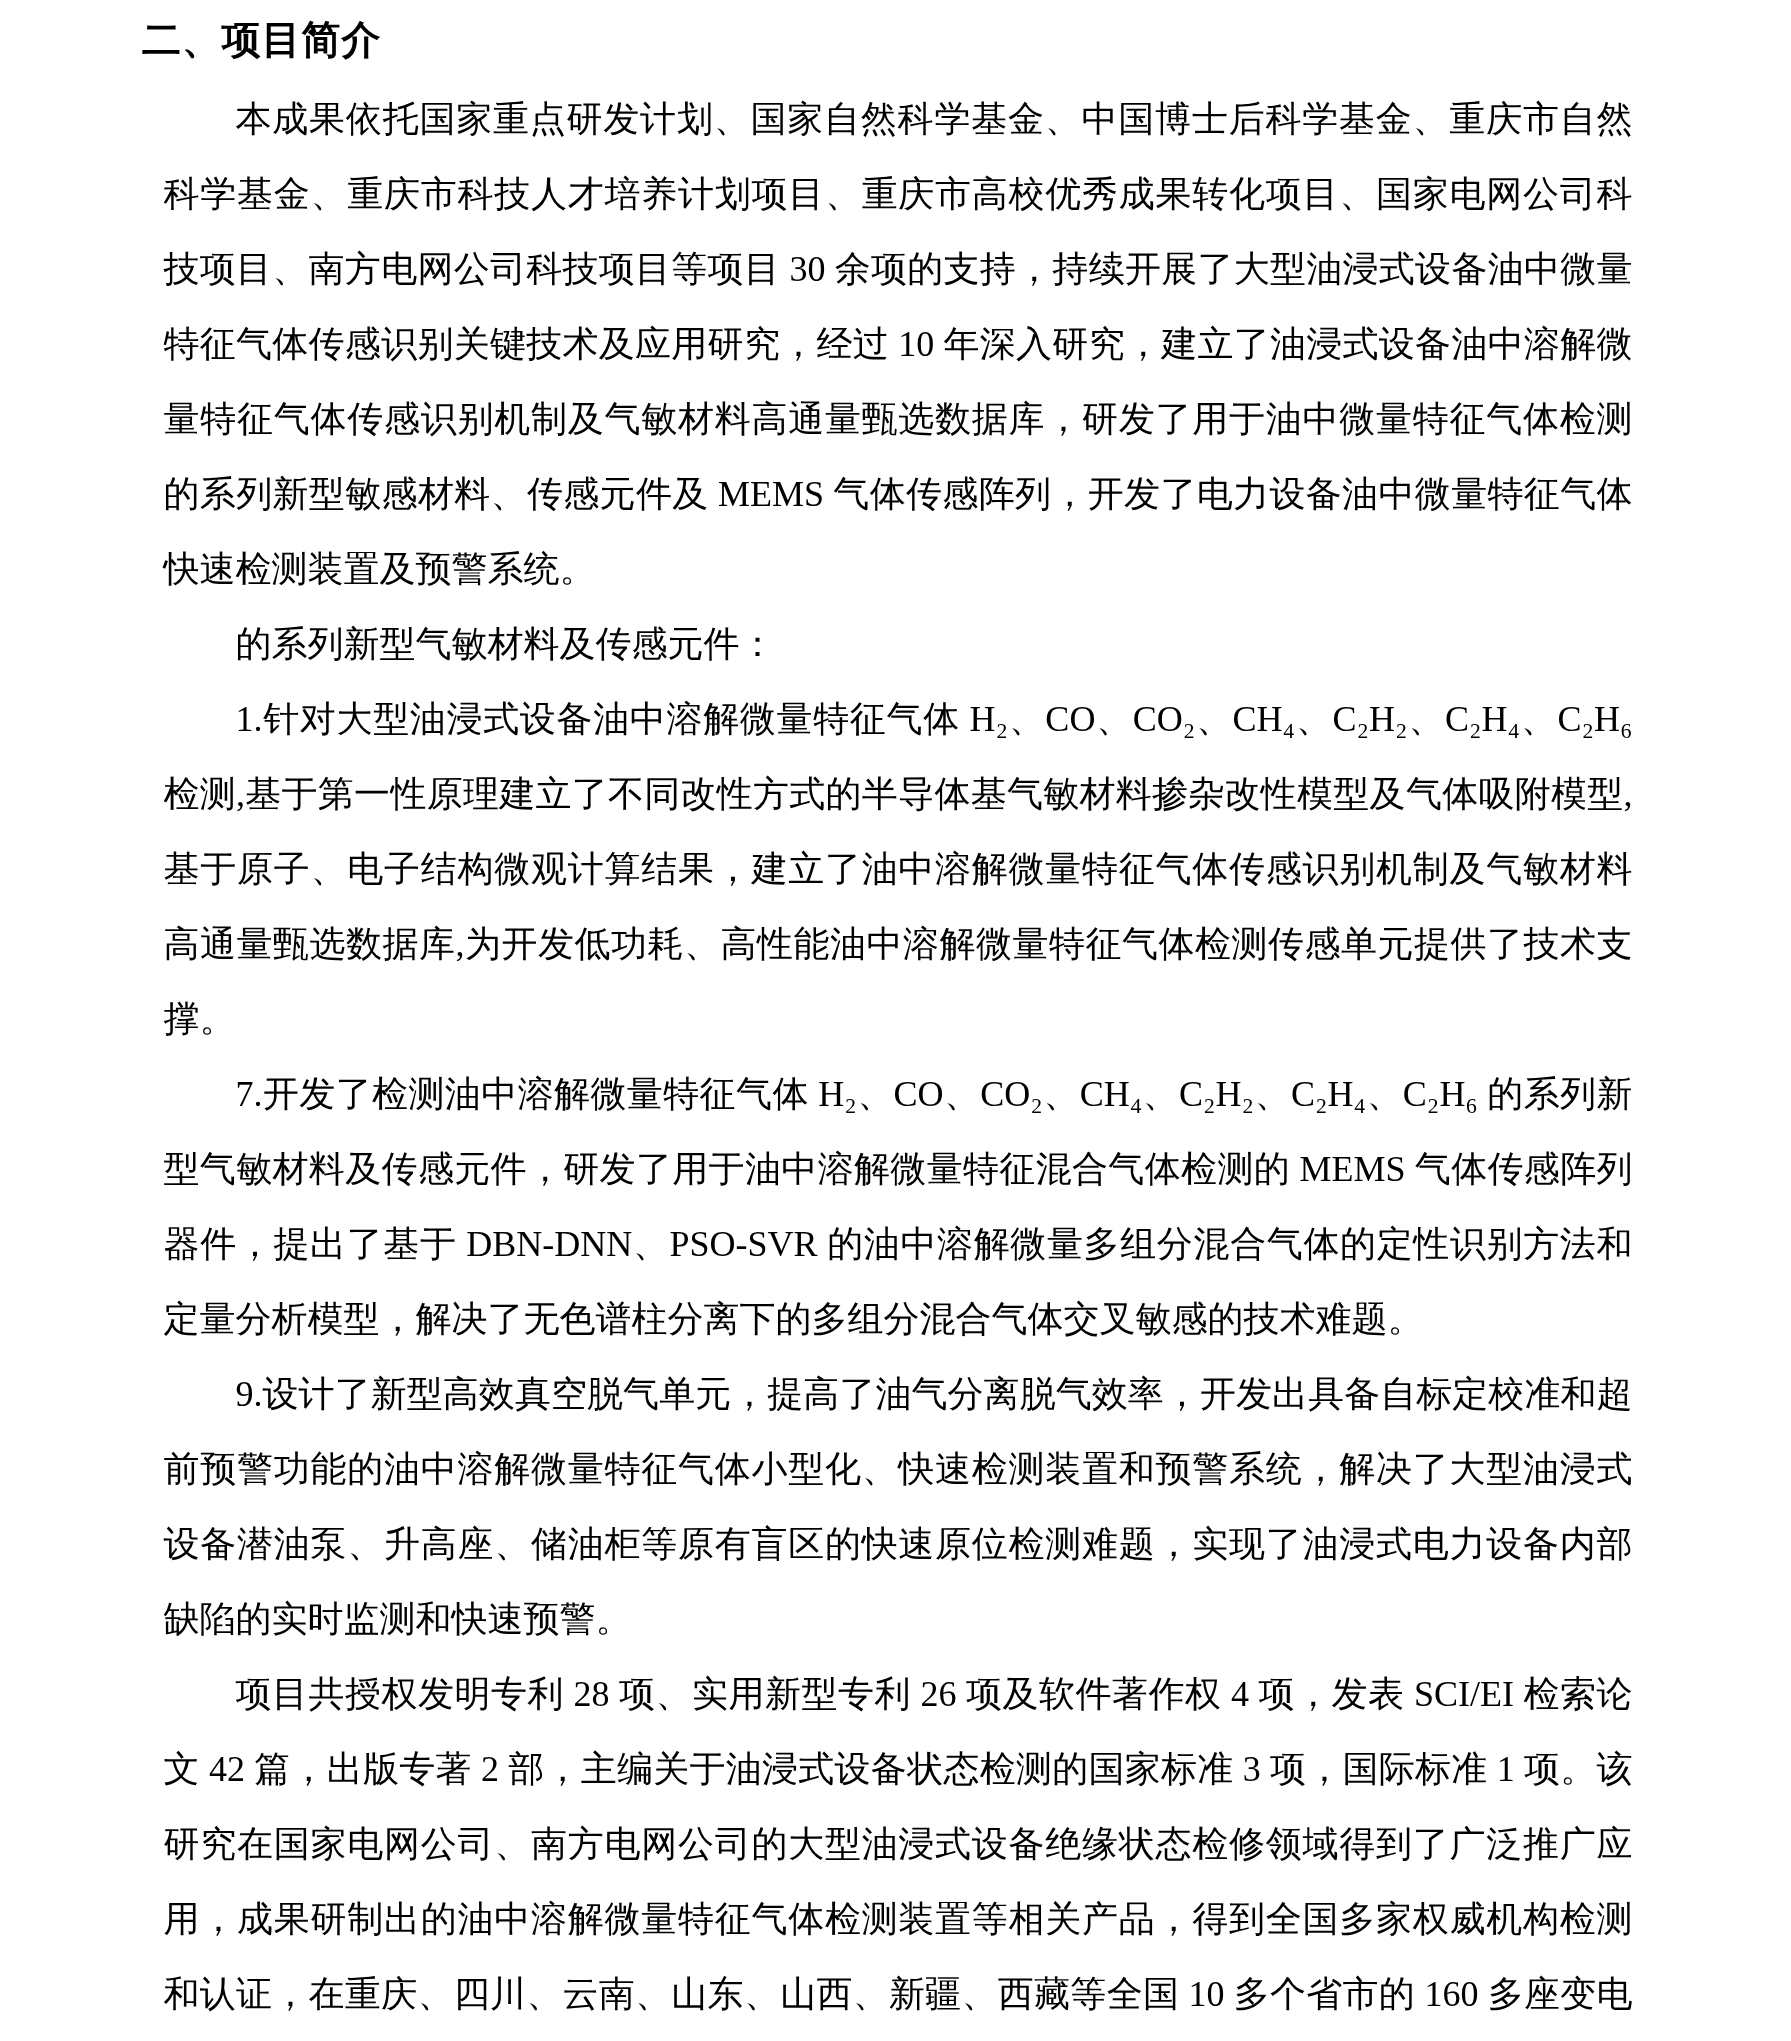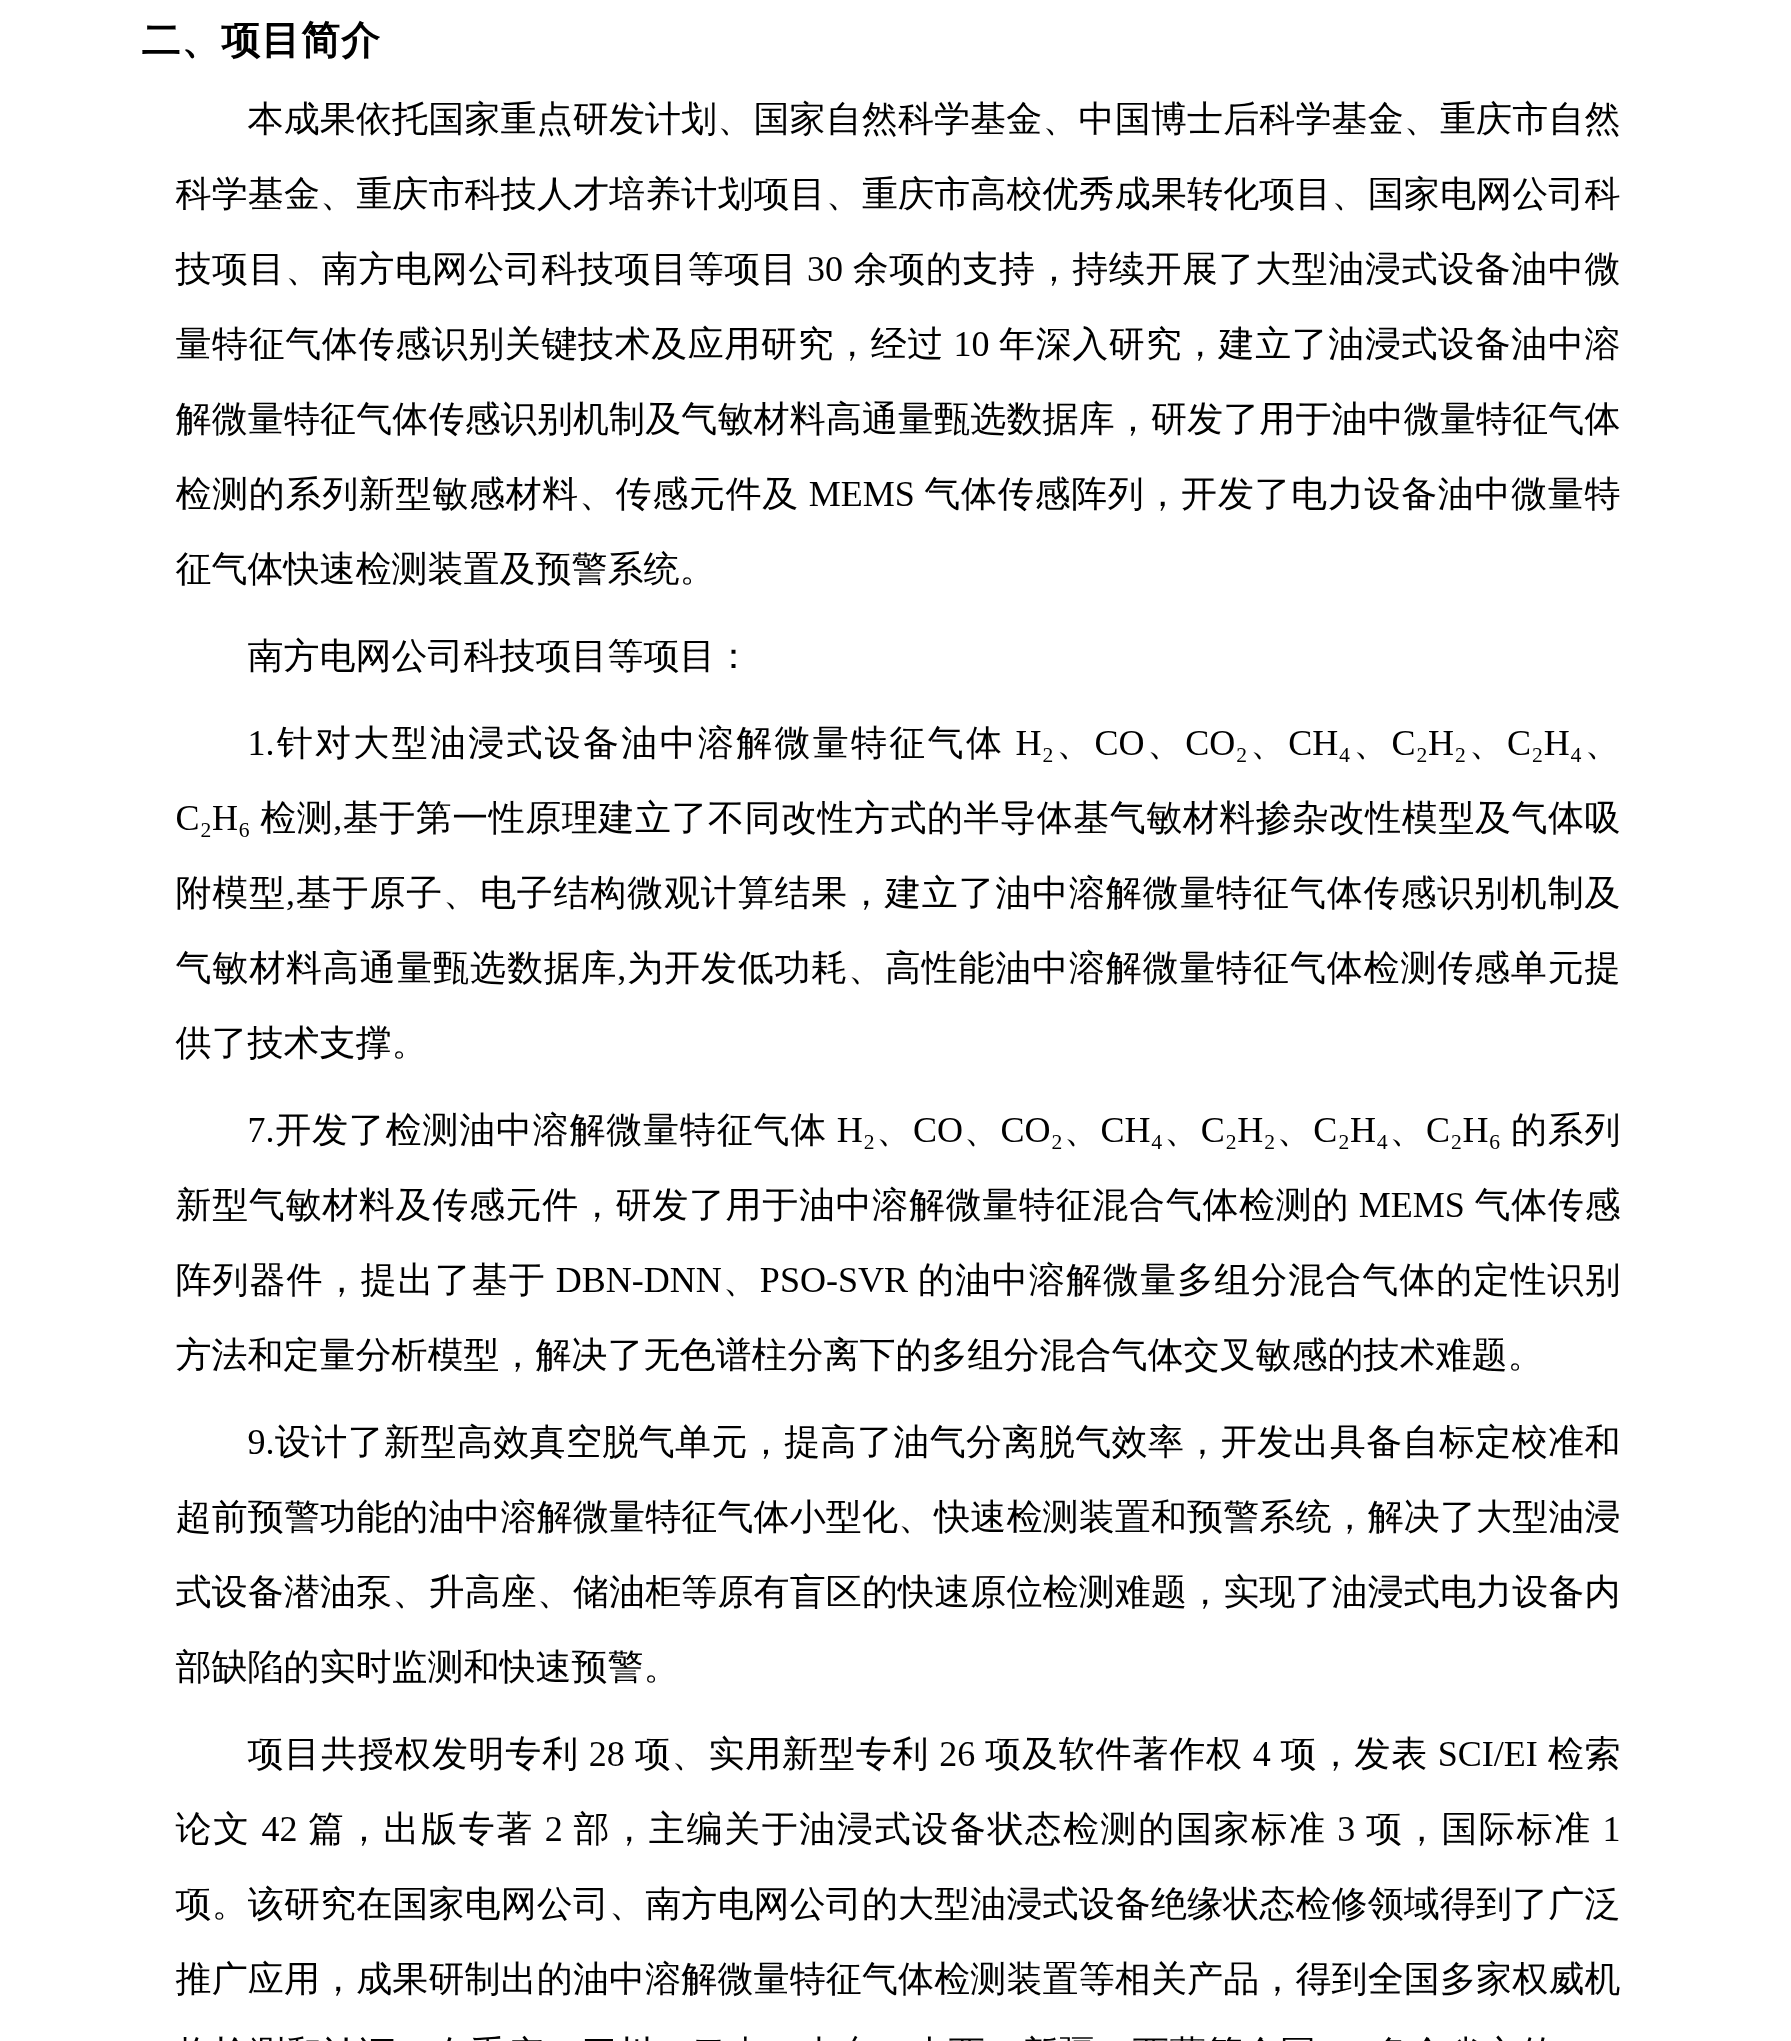--- a/index.html
+++ b/index.html
@@ -27,37 +27,37 @@
     line-height: 57px;
     font-weight: bold;
     letter-spacing: 0.9px;
     white-space: nowrap;
   }
   .body-text {
     margin-left: 21.5px;   
     width: 1469px;
   }
   .body-para {
-    margin: 12px;
+    margin: 0;
     font-size: 36px;
     line-height: 75px;
     text-align: justify;
     text-align-last: left;
     text-indent: 72px;   
     letter-spacing: 0px;
   }
 </style>
 </head>
 <body>
 
 <div class="page">
   <h1 class="heading">二、项目简介</h1>
 
   <div class="body-text">
     <p class="body-para">本成果依托国家重点研发计划、国家自然科学基金、中国博士后科学基金、重庆市自然科学基金、重庆市科技人才培养计划项目、重庆市高校优秀成果转化项目、国家电网公司科技项目、南方电网公司科技项目等项目 30 余项的支持，持续开展了大型油浸式设备油中微量特征气体传感识别关键技术及应用研究，经过 10 年深入研究，建立了油浸式设备油中溶解微量特征气体传感识别机制及气敏材料高通量甄选数据库，研发了用于油中微量特征气体检测的系列新型敏感材料、传感元件及 MEMS 气体传感阵列，开发了电力设备油中微量特征气体快速检测装置及预警系统。</p>
-    <p class="body-para">南方电网公司科技项目等项目：</p>
+    <p class="body-para">的系列新型气敏材料及传感元件：</p>
     <p class="body-para">1.针对大型油浸式设备油中溶解微量特征气体 H₂、CO、CO₂、CH₄、C₂H₂、C₂H₄、C₂H₆ 检测,基于第一性原理建立了不同改性方式的半导体基气敏材料掺杂改性模型及气体吸附模型,基于原子、电子结构微观计算结果，建立了油中溶解微量特征气体传感识别机制及气敏材料高通量甄选数据库,为开发低功耗、高性能油中溶解微量特征气体检测传感单元提供了技术支撑。</p>
     <p class="body-para">7.开发了检测油中溶解微量特征气体 H₂、CO、CO₂、CH₄、C₂H₂、C₂H₄、C₂H₆ 的系列新型气敏材料及传感元件，研发了用于油中溶解微量特征混合气体检测的 MEMS 气体传感阵列器件，提出了基于 DBN-DNN、PSO-SVR 的油中溶解微量多组分混合气体的定性识别方法和定量分析模型，解决了无色谱柱分离下的多组分混合气体交叉敏感的技术难题。</p>
     <p class="body-para">9.设计了新型高效真空脱气单元，提高了油气分离脱气效率，开发出具备自标定校准和超前预警功能的油中溶解微量特征气体小型化、快速检测装置和预警系统，解决了大型油浸式设备潜油泵、升高座、储油柜等原有盲区的快速原位检测难题，实现了油浸式电力设备内部缺陷的实时监测和快速预警。</p>
     <p class="body-para">项目共授权发明专利 28 项、实用新型专利 26 项及软件著作权 4 项，发表 SCI/EI 检索论文 42 篇，出版专著 2 部，主编关于油浸式设备状态检测的国家标准 3 项，国际标准 1 项。该研究在国家电网公司、南方电网公司的大型油浸式设备绝缘状态检修领域得到了广泛推广应用，成果研制出的油中溶解微量特征气体检测装置等相关产品，得到全国多家权威机构检测和认证，在重庆、四川、云南、山东、山西、新疆、西藏等全国 10 多个省市的 160 多座变电站得到应用推广。</p>
   </div>
 </div>
 
 
 </body></html>

